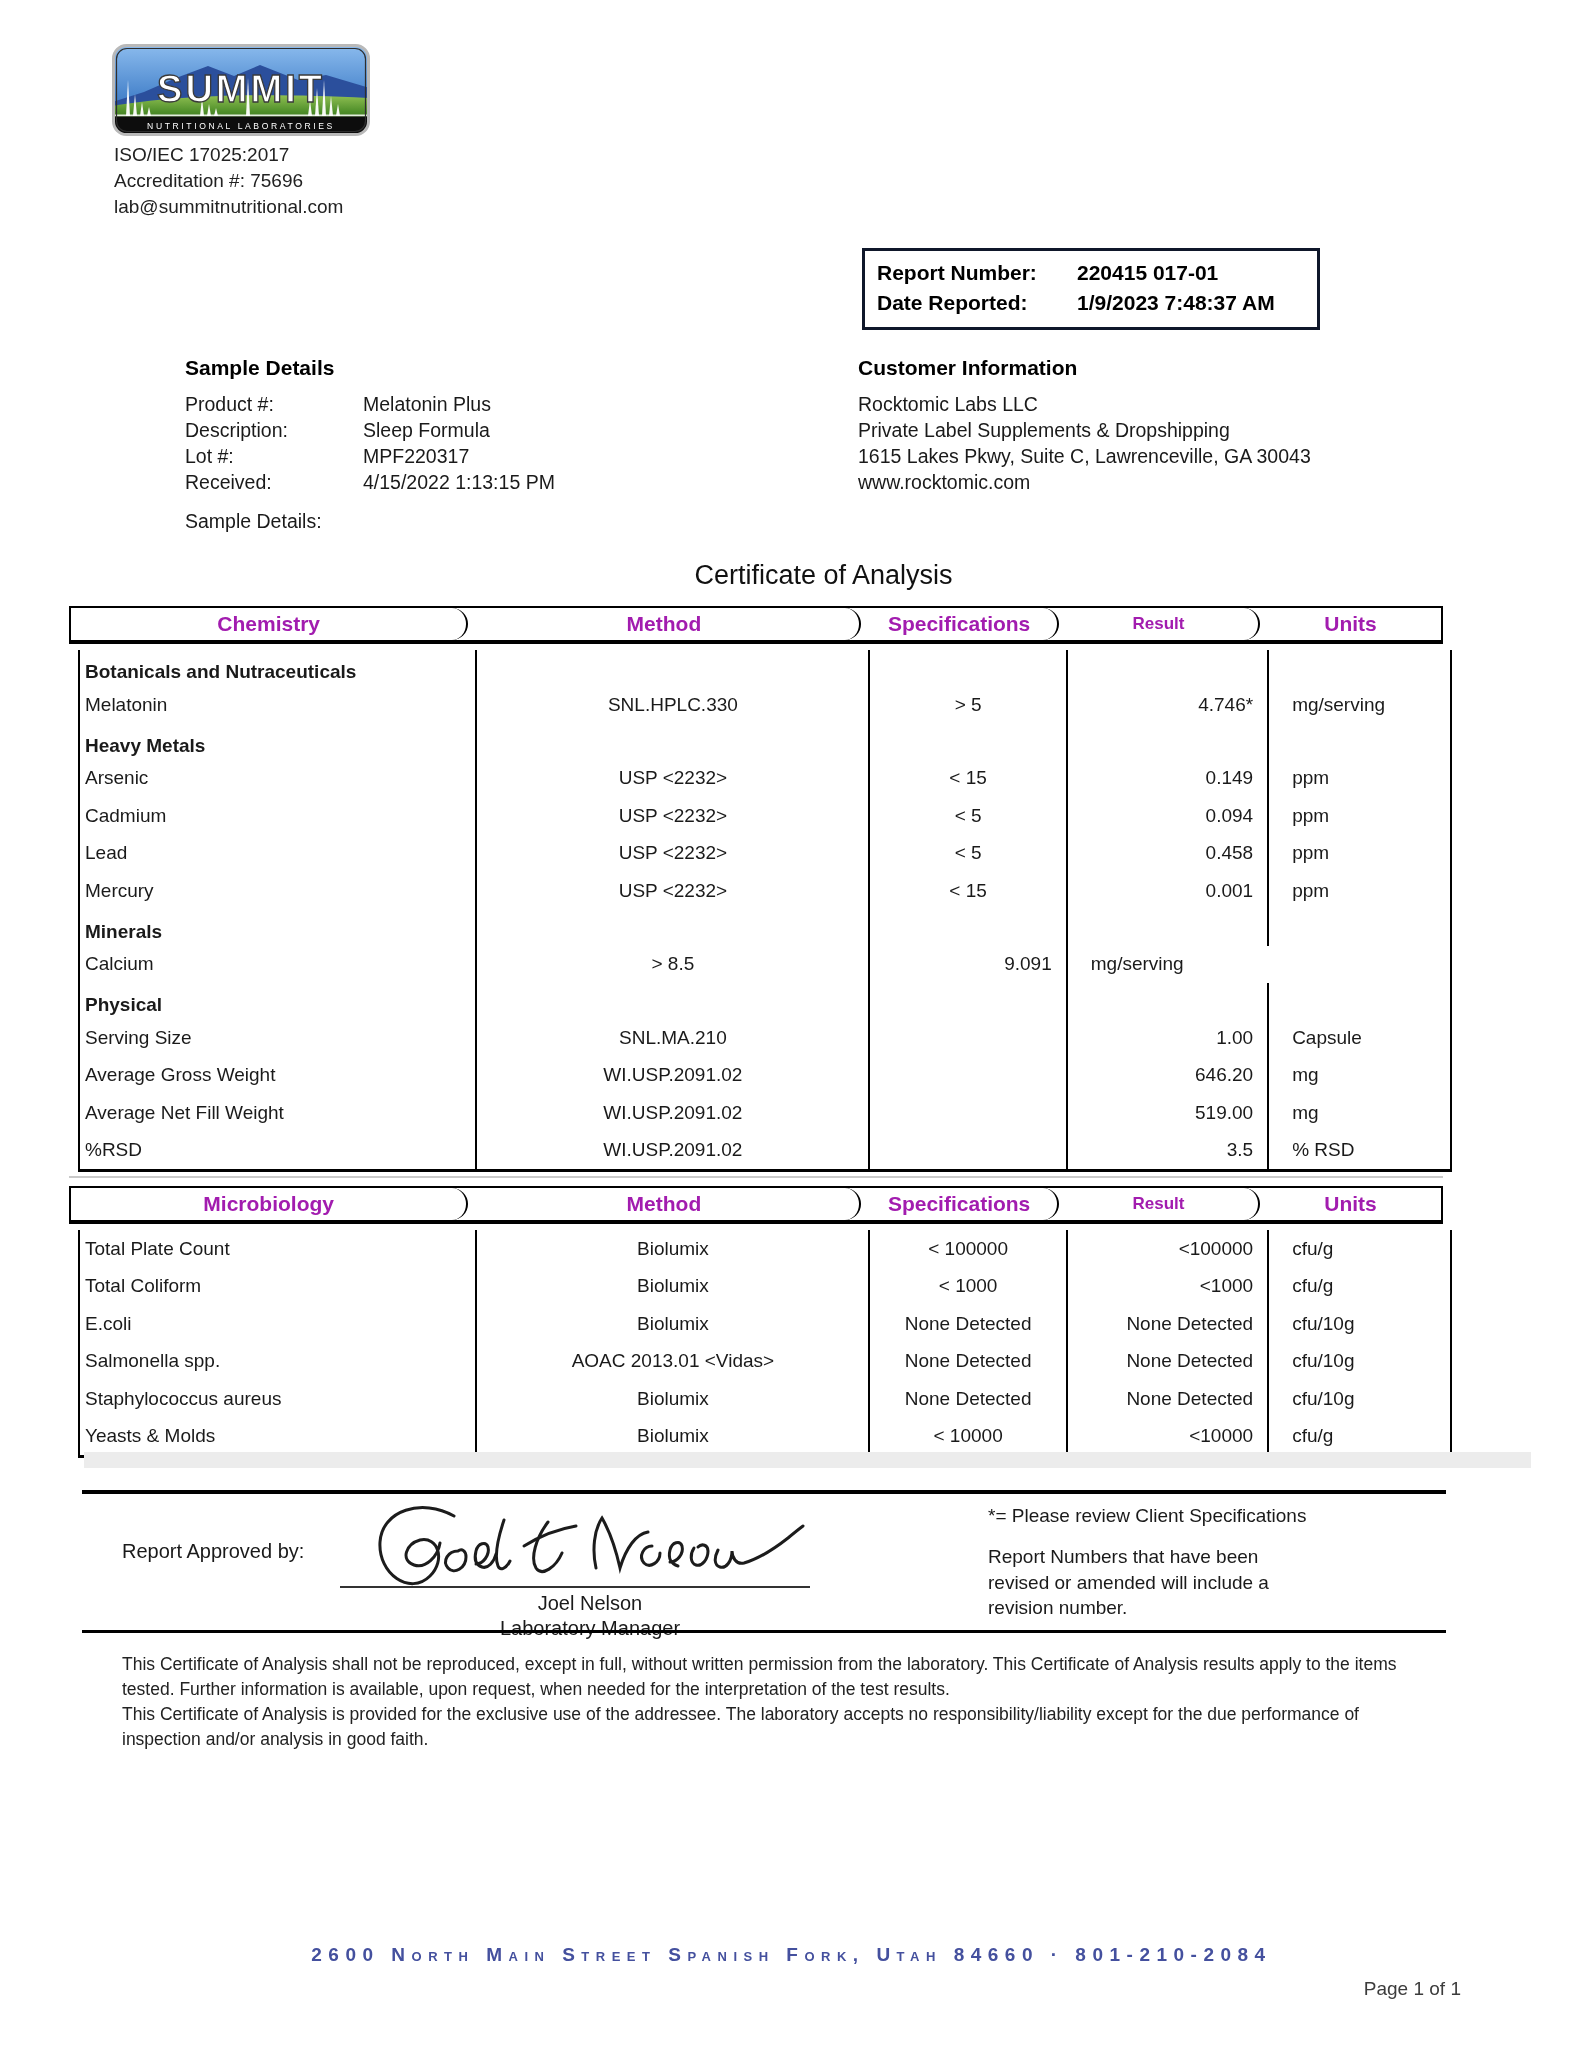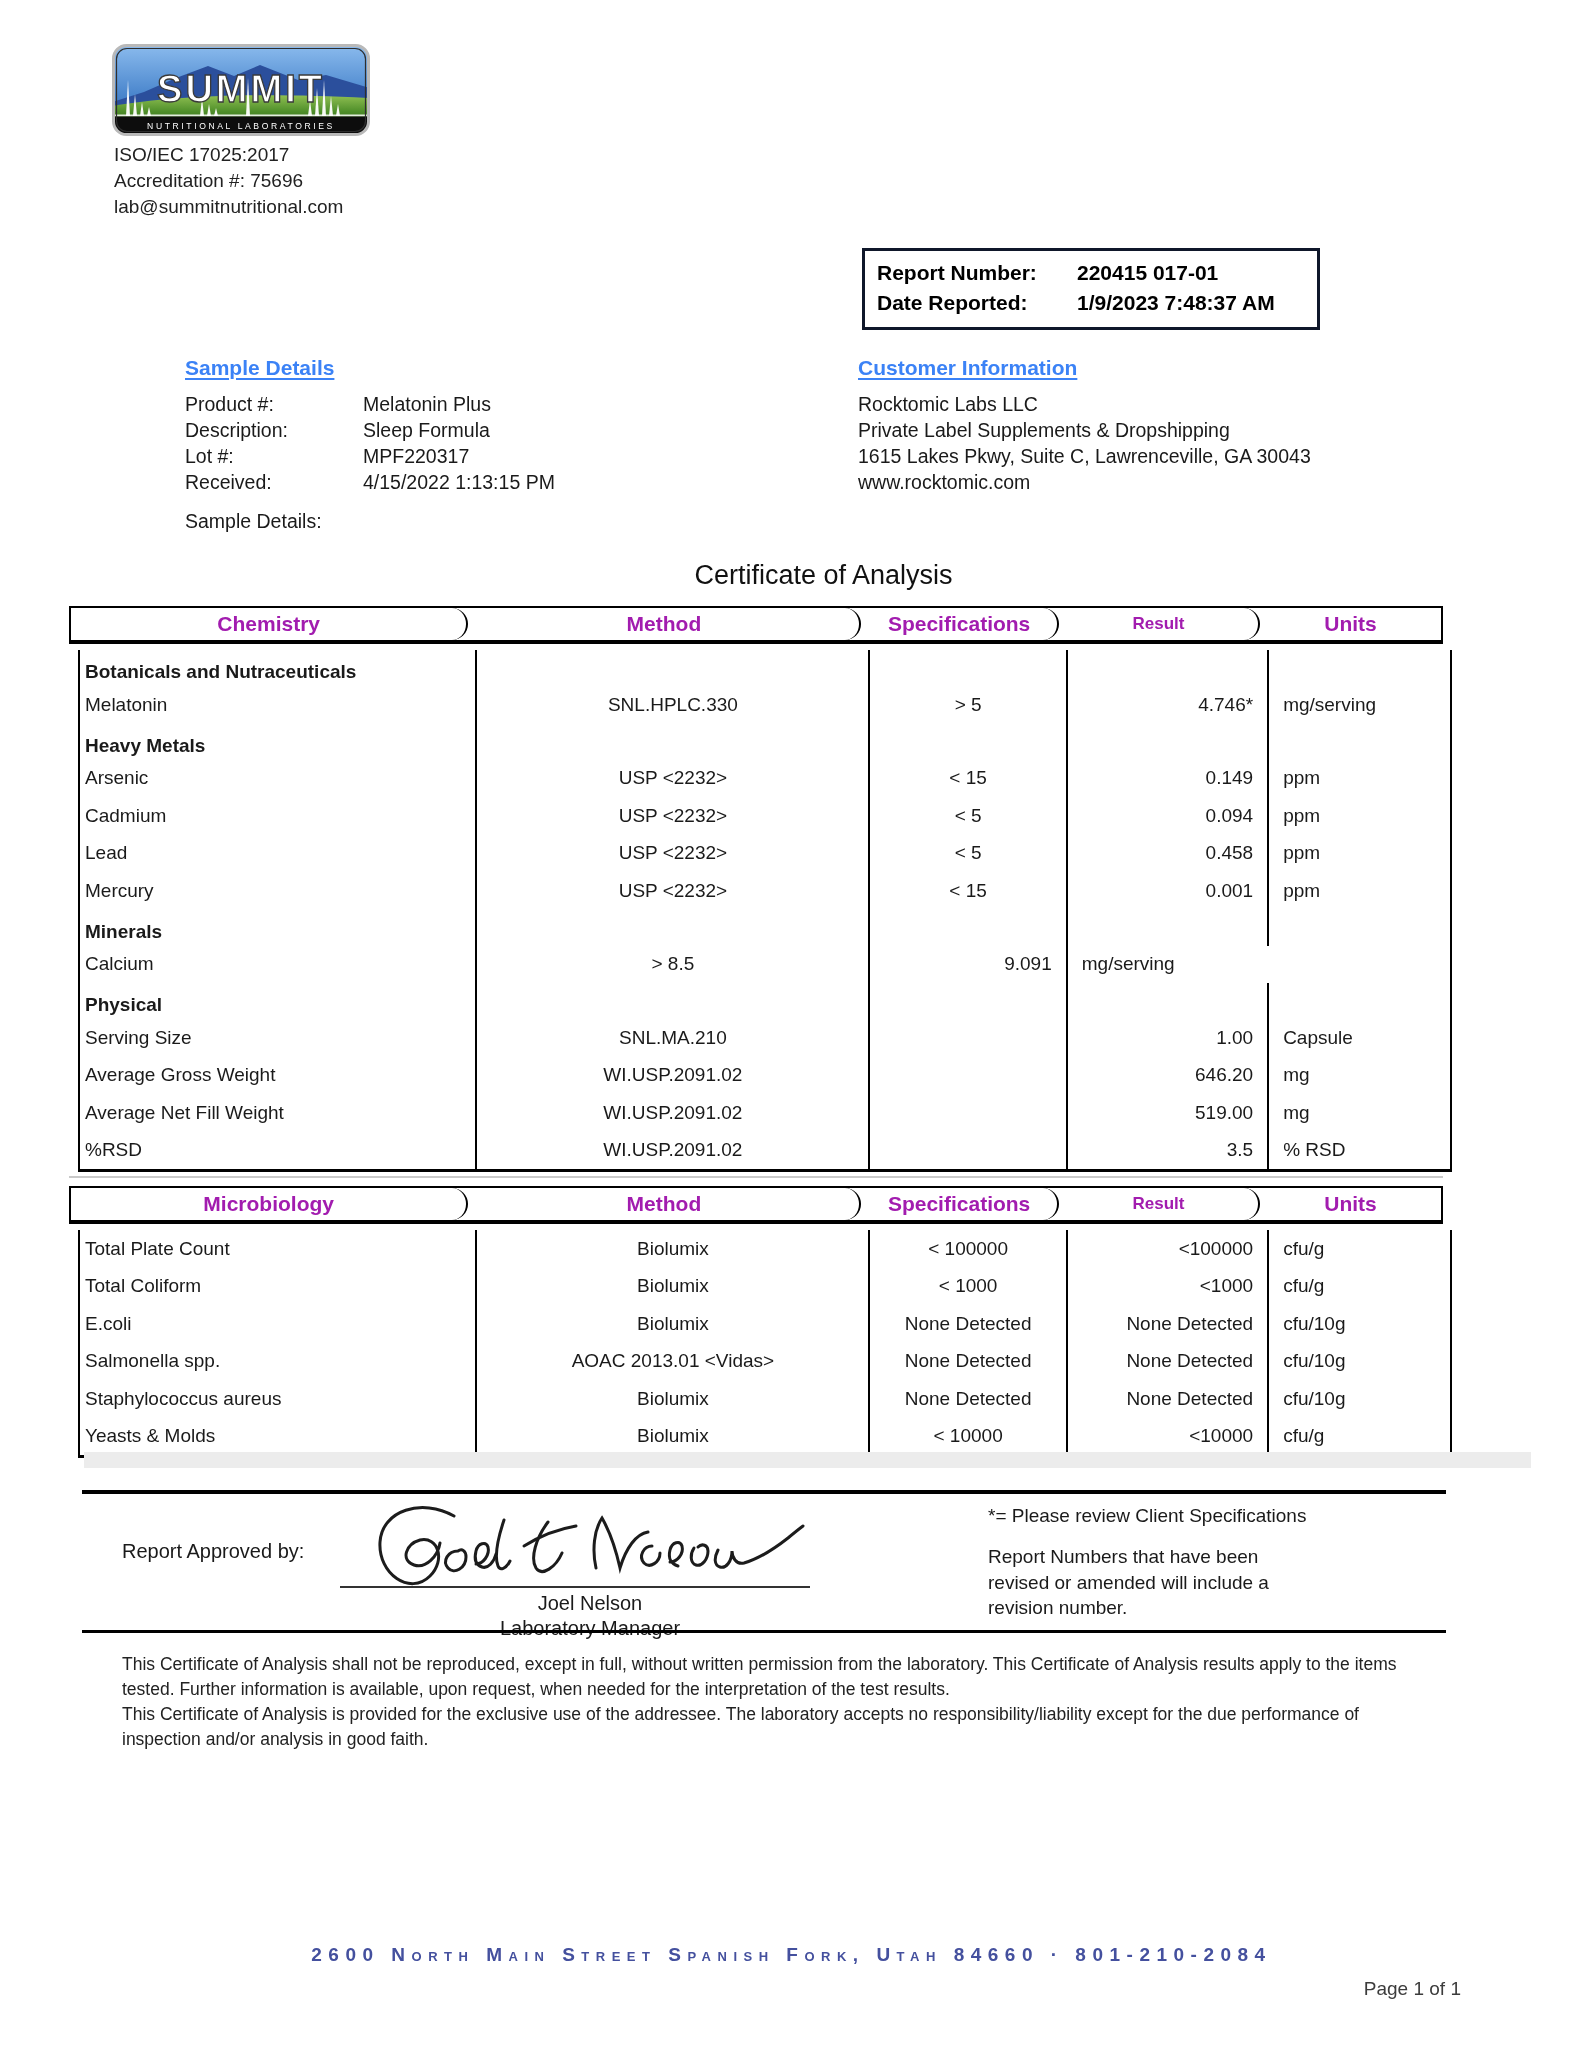--- a/index.html
+++ b/index.html
@@ -12,21 +12,21 @@
   
   .logo { position:absolute; left:112px; top:44px; width:258px; height:92px; }
   .logo svg { display:block; width:100%; height:100%; }
   .logo-word { font-family:"Liberation Sans", sans-serif; font-weight:bold; }
   .accreditation { position:absolute; left:114px; top:142px; font-size:19px; line-height:26px; color:#222; }
 
   .report-box { position:absolute; left:862px; top:248px; width:458px; border:3px solid #0f172a; padding:7px 12px 9px; background:#fff; }
   .report-row { display:grid; grid-template-columns:200px 1fr; font-weight:bold; font-size:21px; line-height:30px; color:#000; }
 
   
-  .info-heading { font-weight:bold; font-size:21px; color:#3b82f6; text-decoration:underline; text-decoration-thickness:2px; text-underline-offset:3px; margin-bottom:11px; }
+  .info-heading { font-weight:bold; font-size:21px; color:#000000; text-decoration-thickness:2px; text-underline-offset:3px; margin-bottom:11px; }
   .sample-details { position:absolute; left:185px; top:356px; }
   .field-row { display:grid; grid-template-columns:178px auto; font-size:19.5px; line-height:26px; }
   .customer-info { position:absolute; left:858px; top:356px; }
   .customer-info .cust-line { font-size:19.5px; line-height:26px; }
   .sample-extra { position:absolute; left:185px; top:510px; font-size:19.5px; }
 
   
   .doc-title { position:absolute; left:0; top:560px; width:100%; text-align:center; font-size:27px; font-weight:400; color:#111;margin-left:32px; }
 
   
@@ -41,21 +41,21 @@
 
   .t-body { position:absolute; left:78px; width:1374px; border:2px solid #000; border-top:none; border-bottom-width:3px; background:#fff; }
   .trow { display:grid; grid-template-columns:29% 28.7% 14.4% 14.7% 13.2%; }
   .trow.section-row { height:36px; }
   .trow.data-row { height:37.5px; }
   .cell { border-right:2px solid #000; display:flex; align-items:center; font-size:19px; color:#1a1a1a; min-width:0; }
   .cell:last-child { border-right:none; }
   .cell.c0 { padding-left:5px; justify-content:flex-start; }
   .cell.c1, .cell.c2 { justify-content:center; text-align:center; }
   .cell.c3 { justify-content:flex-end; padding-right:14px; }
-  .cell.c4 { padding-left:14px; justify-content:flex-start; }
+  .cell.c4 { padding-left:23px; justify-content:flex-start; }
   .section-row .cell { align-items:flex-end; padding-bottom:3px; }
   .section-row .cell.c0 { font-weight:bold; }
 
   .chem-header { top:606px; }
   .chem-body   { top:650px; }
   .table-gap-line { position:absolute; left:69px; top:1176px; width:1374px; height:2px; background:#c9c9c9; }
   .micro-header { top:1186px; }
   .micro-body   { top:1230px; }
   .shadow-band { position:absolute; left:84px; top:1452px; width:1447px; height:16px; background:#ececec; }
 

